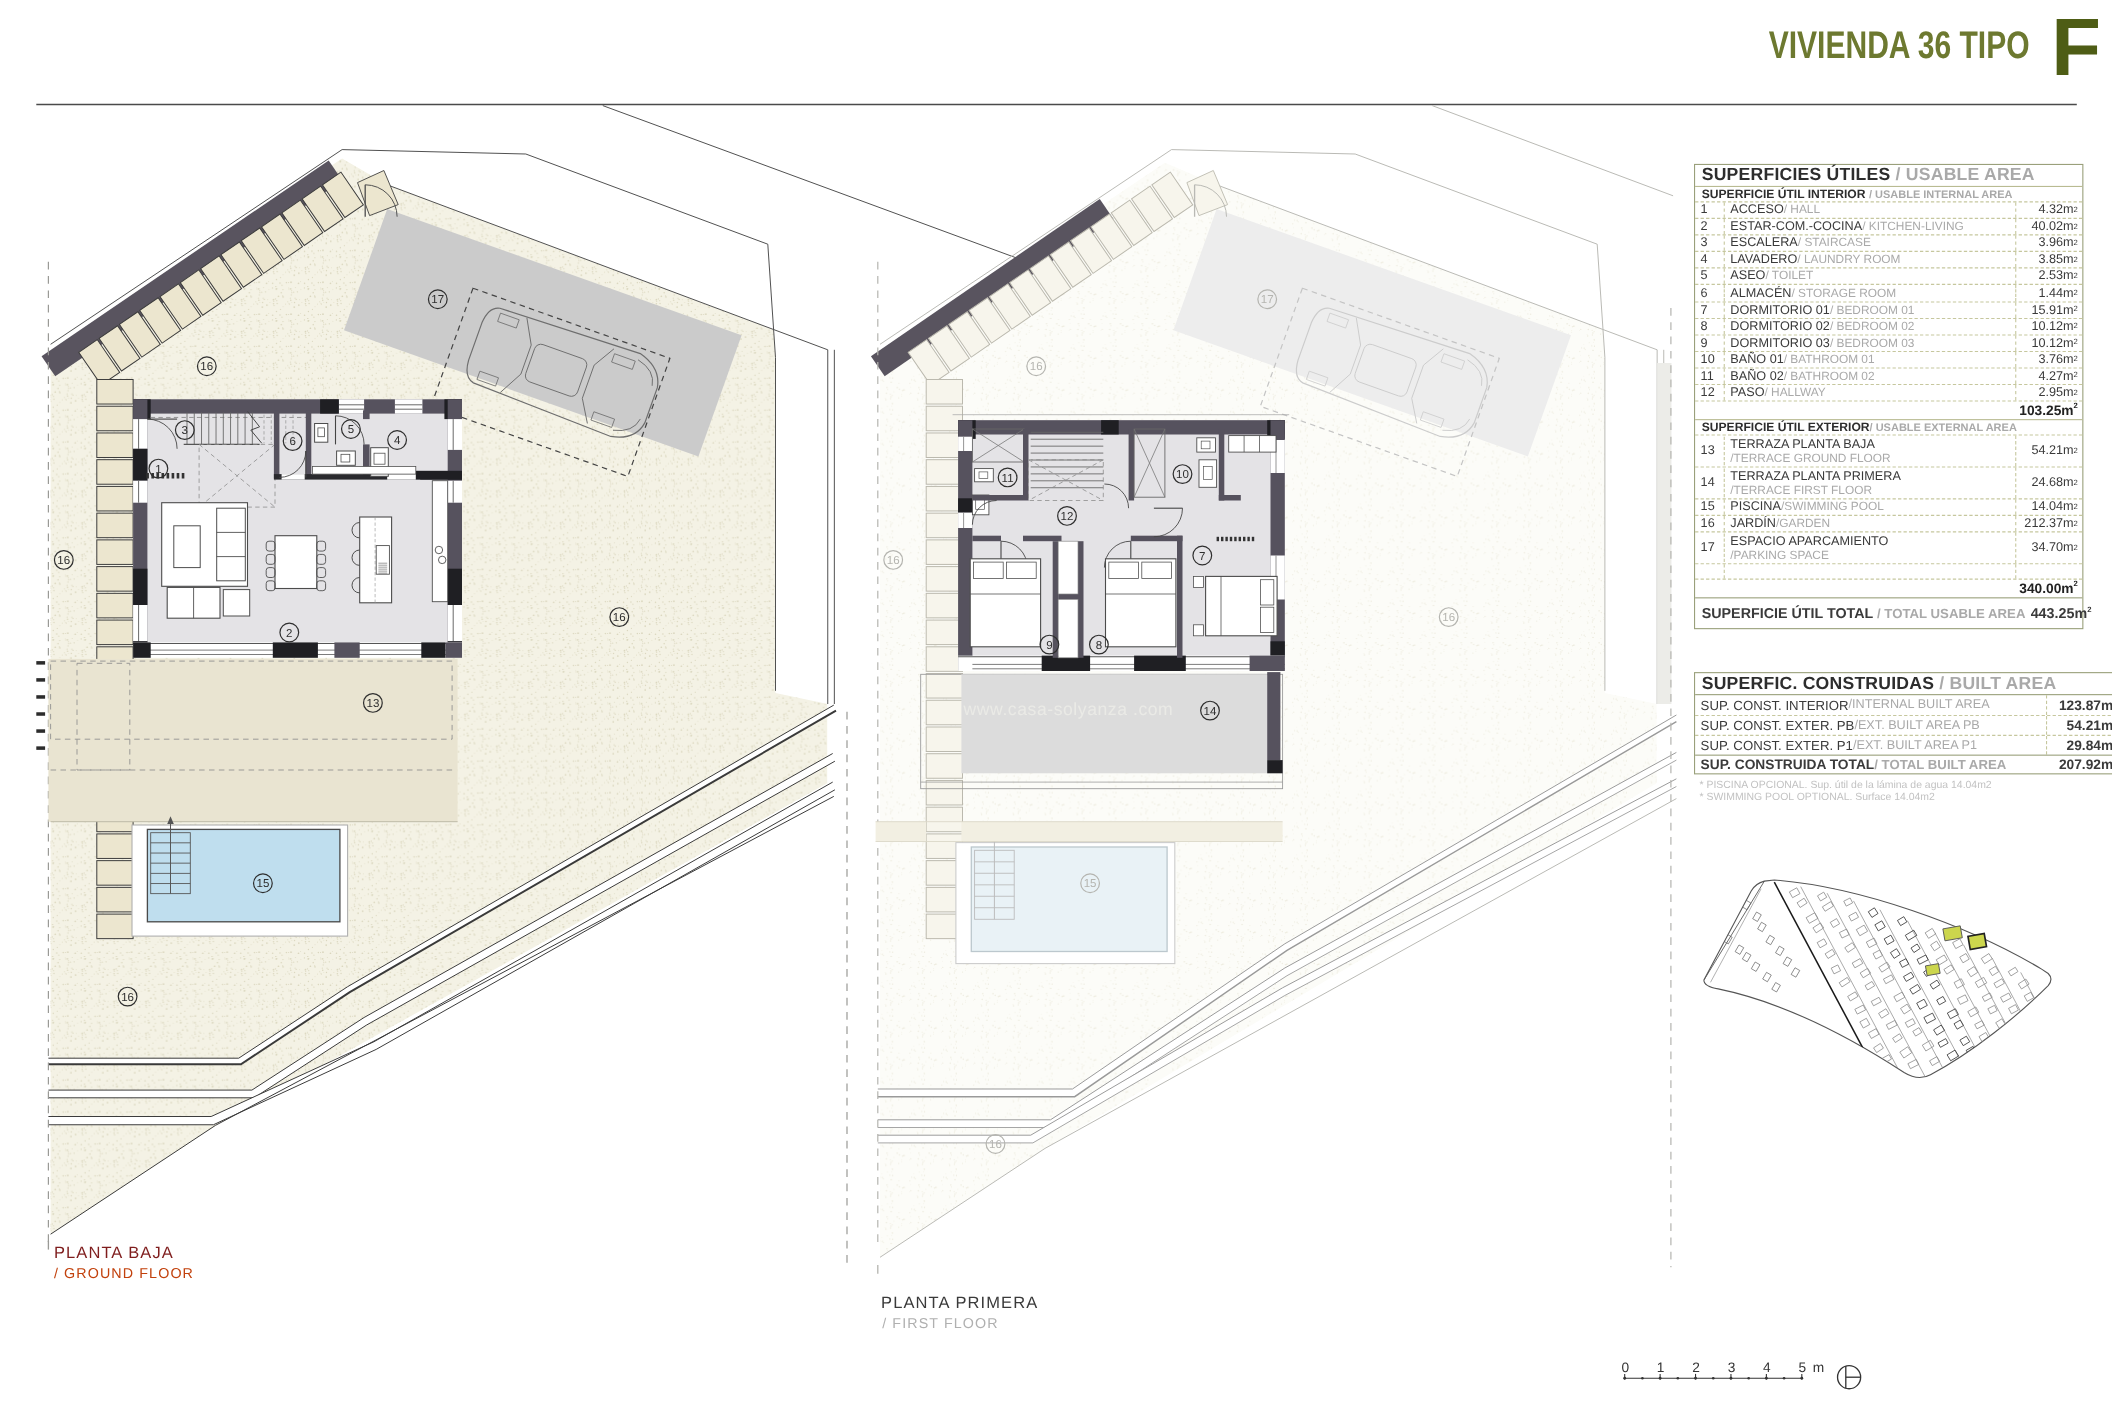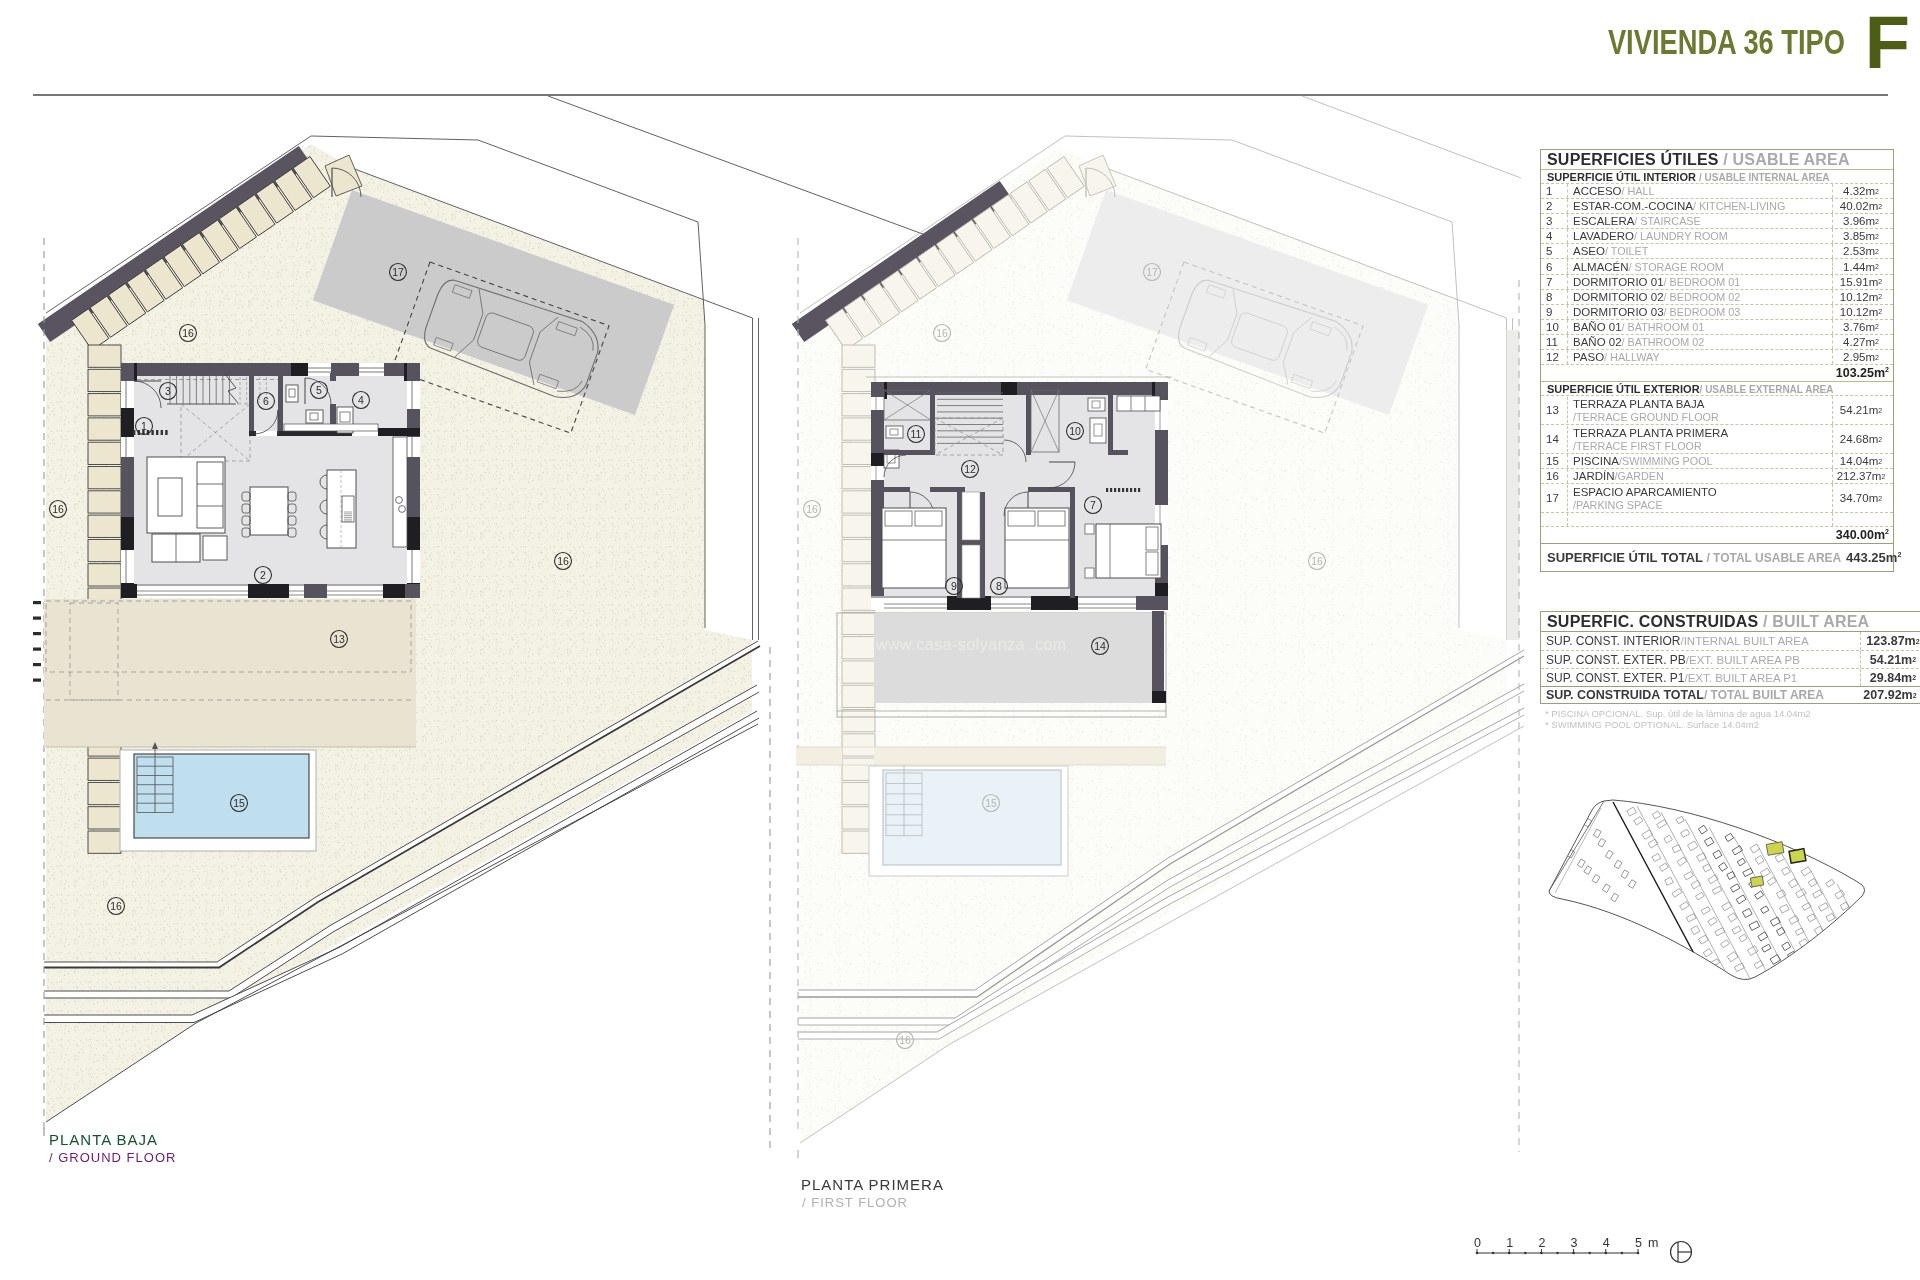--- a/index.html
+++ b/index.html
@@ -7,21 +7,21 @@
 .t2{position:absolute;left:1540px;top:611px;width:390px;border:1px solid #9aa07b;box-sizing:border-box;background:#fff;}
 .hdr{font-weight:bold;font-size:16px;color:#2d2d2d;padding:1px 0 0 6px;letter-spacing:0.2px;height:18px;}
 .hdr .g{color:#a9a9a9;}
 .sub{font-weight:bold;font-size:11px;color:#2d2d2d;padding:1px 0 0 6px;border-top:1px solid #b9bb92;height:12px;}
 .sub .g{color:#a9a9a9;font-size:10px;}
 .row{position:relative;display:flex;align-items:center;font-size:11.5px;color:#3a3a3a;border-top:1px dashed #c6c79e;box-sizing:border-box;}
 .row .n{width:21px;padding-left:5px;flex:none;}
 .row .nm{flex:1;border-left:1px dashed #c6c79e;padding-left:5px;white-space:nowrap;align-self:stretch;display:flex;align-items:center;}
 .row .nm2{flex:1;border-left:1px dashed #c6c79e;padding-left:5px;white-space:nowrap;line-height:12.5px;padding-top:1px;}
 .row .g{color:#a9a9a9;font-size:10.8px;}
-.row .v{width:56px;text-align:right;padding-right:4px;flex:none;border-left:1px dashed #c6c79e;align-self:stretch;display:flex;align-items:center;justify-content:center;}
+.row .v{width:56px;text-align:right;padding-right:4px;flex:none;border-left:1px dashed #c6c79e;align-self:stretch;display:flex;align-items:center;justify-content:flex-end;}
 .tot{display:flex;justify-content:flex-end;font-weight:bold;font-size:12.5px;color:#222;padding:1px 4px 1px 0;border-top:1px dashed #c6c79e;height:14px;}
 sup{font-size:7px;}
 </style></head><body>
 <div id="page">
 <svg width="1920" height="1280" viewBox="0 0 1920 1280">
 <defs>
 <pattern id="stip" width="29" height="29" patternUnits="userSpaceOnUse">
           <circle cx="9.4" cy="4.4" r="0.64" fill="#d9d5bc"></circle>
           <circle cx="2.1" cy="15.5" r="0.53" fill="#d9d5bc"></circle>
           <circle cx="1.7" cy="14.7" r="0.40" fill="#d9d5bc"></circle>
@@ -1034,17 +1034,17 @@
         </div>
 </div>
     </div>
 
 <div style="position:absolute;left:1545px;top:708px;font-size:9.5px;color:#c2c2c2;">* PISCINA OPCIONAL. Sup. útil de la lámina de agua 14.04m2</div>
 <div style="position:absolute;left:1545px;top:719px;font-size:9.5px;color:#c2c2c2;">* SWIMMING POOL OPTIONAL. Surface 14.04m2</div>
 
 <div style="position:absolute;right:75px;top:22px;font-weight:bold;font-size:35px;color:#6d7930;letter-spacing:0px;transform:scaleX(0.78);transform-origin:right top;white-space:nowrap;">VIVIENDA 36 TIPO</div>
 <div style="position:absolute;right:10px;top:0px;font-weight:bold;font-size:74px;color:#4e5d15;">F</div>
 
-<div style="position:absolute;left:49px;top:1131px;font-size:15px;color:#14532d;letter-spacing:1px;">PLANTA BAJA</div>
-<div style="position:absolute;left:49px;top:1150px;font-size:13px;color:#701a75;letter-spacing:1px;">/ GROUND FLOOR</div>
+<div style="position:absolute;left:49px;top:1131px;font-size:15px;color:#7f1d1d;letter-spacing:1px;">PLANTA BAJA</div>
+<div style="position:absolute;left:49px;top:1150px;font-size:13px;color:#c2410c;letter-spacing:1px;">/ GROUND FLOOR</div>
 
 <div style="position:absolute;left:801px;top:1176px;font-size:15px;color:#3a3a3a;letter-spacing:1px;">PLANTA PRIMERA</div>
 <div style="position:absolute;left:802px;top:1195px;font-size:13px;color:#b0b0b0;letter-spacing:1px;">/ FIRST FLOOR</div>
 </div>
 </body></html>

